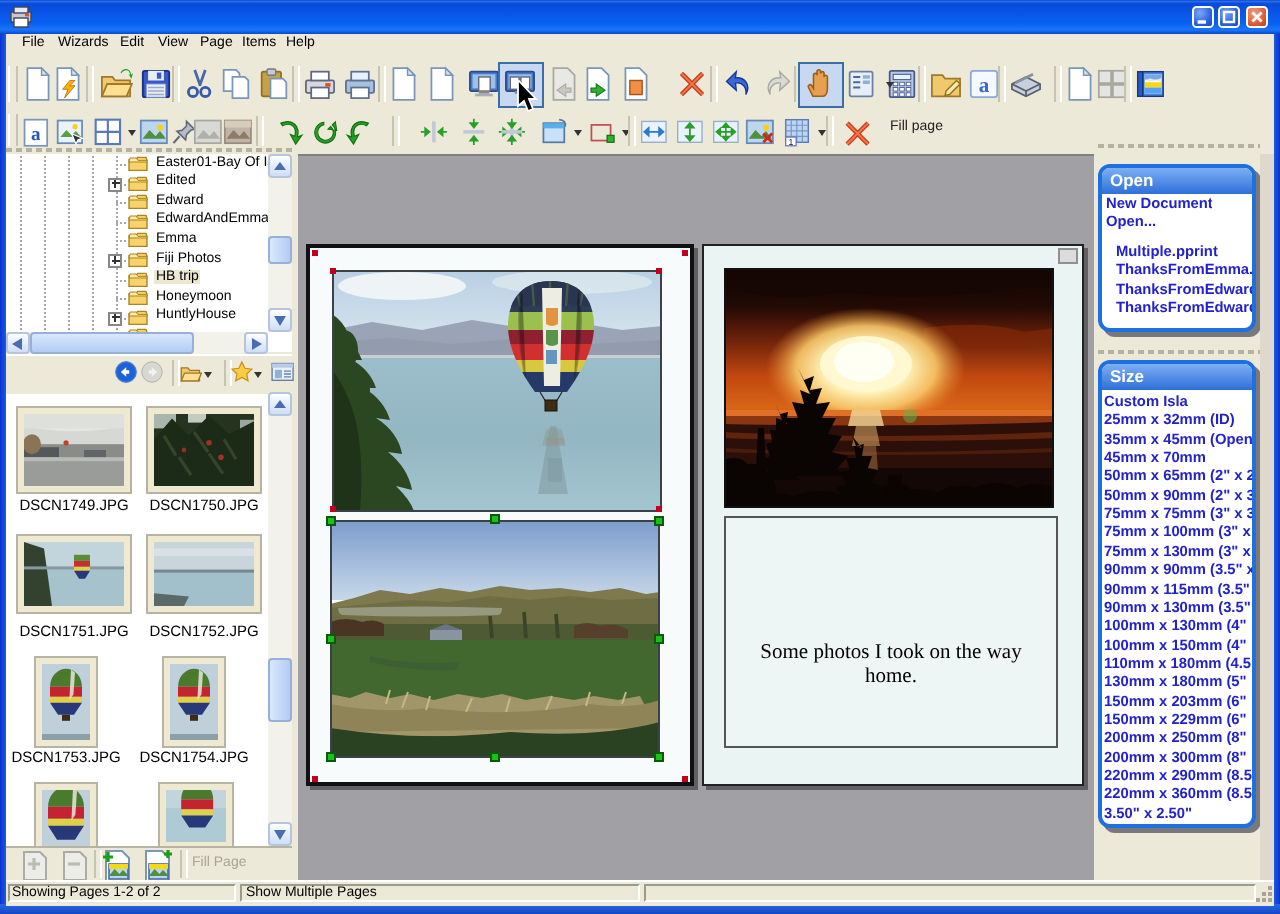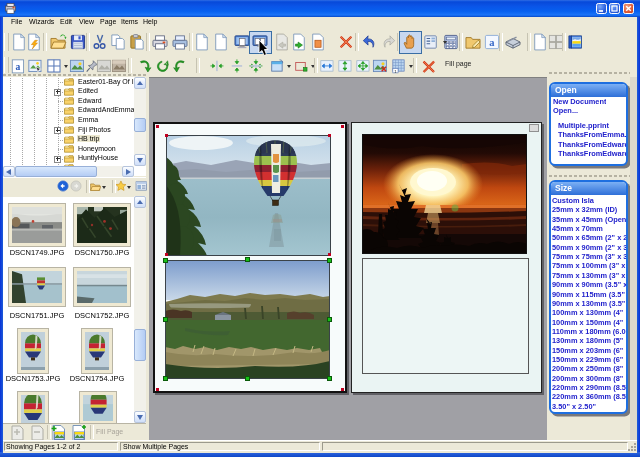--- a/index.html
+++ b/index.html
@@ -1024,20 +1024,21 @@
           <path d="M15 120 l2 -40 3 0 2 40z"></path>
           <path d="M64 84 l2 5 4 -1 -1 6 5 0 -2 6 5 1 -3 6 5 2 -4 6 5 4 -24 0 4 -4 -4 -5 5 -2 -3 -6 5 -1 -2 -6 5 0 -1 -6 4 1z"></path>
           <path d="M84 100 l2 4 3 -1 0 5 4 1 -2 5 3 5 -16 0 2 -5 -2 -5 4 -1 0 -5 3 1z"></path>
           <path d="M0 120 v-24 q7 -3 12 2 q7 -1 9 6 q5 1 5 7 l0 9z"></path>
           <path d="M0 120 h165 v-10 q-9 -4 -18 0 q-11 -5 -22 0 q-9 -3 -18 2 q-13 -3 -24 0 q-11 -3 -22 2 q-13 -5 -26 0 q-11 -3 -21 0z"></path>
         </g>
       </svg>
     </div>
 <div class="abs" style="left:362px;top:134px;width:165px;height:120px;border:1px solid #111;box-sizing:border-box"></div>
 <div class="abs" style="left:362px;top:258px;width:167px;height:116px;background:#EDF6F5;border:1px solid #555;box-sizing:border-box"></div>
+<div class="abs" style="left:366px;top:321px;width:159px;text-align:center;font-family:'Liberation Serif',serif;font-size:10.5px;color:#000;line-height:11.5px">Some photos I took on the way<br>home.</div>
 <div class="abs" style="left:549px;top:72px;width:81px;height:2px;background-image:repeating-linear-gradient(90deg,#B6B2A2 0 3px,transparent 3px 5px)"></div>
 <div class="abs" style="left:549px;top:175px;width:81px;height:2px;background-image:repeating-linear-gradient(90deg,#B6B2A2 0 3px,transparent 3px 5px)"></div>
 <div class="abs" style="left:549px;top:82px;width:79px;height:84px;background:#FFF;border:2px solid #1E6FE0;border-radius:6px;box-sizing:border-box;box-shadow:2.5px 2.5px 0 rgba(45,45,60,0.6)"></div>
     <div class="abs" style="left:551px;top:84px;width:75px;height:13px;background:linear-gradient(180deg,#7CB0F4,#2E6FD8);border-radius:4px 4px 0 0">
       <div style="padding:1px 0 0 4px;font-size:8.5px;font-weight:bold;color:#FFF">Open</div>
     </div>
 <div class="abs" style="left:553px;top:97px;font-size:7.4px;font-weight:bold;color:#2222CC;white-space:nowrap;max-width:73px;overflow:hidden">New Document</div>
 <div class="abs" style="left:553px;top:106px;font-size:7.4px;font-weight:bold;color:#2222CC;white-space:nowrap;max-width:73px;overflow:hidden">Open...</div>
 <div class="abs" style="left:558px;top:121px;font-size:7.4px;font-weight:bold;color:#2222CC;white-space:nowrap;max-width:68px;overflow:hidden">Multiple.pprint</div>
 <div class="abs" style="left:558px;top:130px;font-size:7.4px;font-weight:bold;color:#2222CC;white-space:nowrap;max-width:68px;overflow:hidden">ThanksFromEmma.p</div>
@@ -1054,21 +1055,21 @@
 <div class="abs" style="left:552px;top:233.4px;font-size:7.4px;font-weight:bold;color:#2222CC;white-space:nowrap;width:74px;overflow:hidden">50mm x 65mm (2" x 2</div>
 <div class="abs" style="left:552px;top:242.8px;font-size:7.4px;font-weight:bold;color:#2222CC;white-space:nowrap;width:74px;overflow:hidden">50mm x 90mm (2" x 3</div>
 <div class="abs" style="left:552px;top:252.1px;font-size:7.4px;font-weight:bold;color:#2222CC;white-space:nowrap;width:74px;overflow:hidden">75mm x 75mm (3" x 3</div>
 <div class="abs" style="left:552px;top:261.4px;font-size:7.4px;font-weight:bold;color:#2222CC;white-space:nowrap;width:74px;overflow:hidden">75mm x 100mm (3" x</div>
 <div class="abs" style="left:552px;top:270.8px;font-size:7.4px;font-weight:bold;color:#2222CC;white-space:nowrap;width:74px;overflow:hidden">75mm x 130mm (3" x</div>
 <div class="abs" style="left:552px;top:280.1px;font-size:7.4px;font-weight:bold;color:#2222CC;white-space:nowrap;width:74px;overflow:hidden">90mm x 90mm (3.5" x</div>
 <div class="abs" style="left:552px;top:289.5px;font-size:7.4px;font-weight:bold;color:#2222CC;white-space:nowrap;width:74px;overflow:hidden">90mm x 115mm (3.5"</div>
 <div class="abs" style="left:552px;top:298.9px;font-size:7.4px;font-weight:bold;color:#2222CC;white-space:nowrap;width:74px;overflow:hidden">90mm x 130mm (3.5"</div>
 <div class="abs" style="left:552px;top:308.2px;font-size:7.4px;font-weight:bold;color:#2222CC;white-space:nowrap;width:74px;overflow:hidden">100mm x 130mm (4"</div>
 <div class="abs" style="left:552px;top:317.6px;font-size:7.4px;font-weight:bold;color:#2222CC;white-space:nowrap;width:74px;overflow:hidden">100mm x 150mm (4"</div>
-<div class="abs" style="left:552px;top:326.9px;font-size:7.4px;font-weight:bold;color:#2222CC;white-space:nowrap;width:74px;overflow:hidden">110mm x 180mm (6.0</div>
+<div class="abs" style="left:552px;top:326.9px;font-size:7.4px;font-weight:bold;color:#2222CC;white-space:nowrap;width:74px;overflow:hidden">110mm x 180mm (4.5</div>
 <div class="abs" style="left:552px;top:336.2px;font-size:7.4px;font-weight:bold;color:#2222CC;white-space:nowrap;width:74px;overflow:hidden">130mm x 180mm (5"</div>
 <div class="abs" style="left:552px;top:345.6px;font-size:7.4px;font-weight:bold;color:#2222CC;white-space:nowrap;width:74px;overflow:hidden">150mm x 203mm (6"</div>
 <div class="abs" style="left:552px;top:354.9px;font-size:7.4px;font-weight:bold;color:#2222CC;white-space:nowrap;width:74px;overflow:hidden">150mm x 229mm (6"</div>
 <div class="abs" style="left:552px;top:364.3px;font-size:7.4px;font-weight:bold;color:#2222CC;white-space:nowrap;width:74px;overflow:hidden">200mm x 250mm (8"</div>
 <div class="abs" style="left:552px;top:373.6px;font-size:7.4px;font-weight:bold;color:#2222CC;white-space:nowrap;width:74px;overflow:hidden">200mm x 300mm (8"</div>
 <div class="abs" style="left:552px;top:383.0px;font-size:7.4px;font-weight:bold;color:#2222CC;white-space:nowrap;width:74px;overflow:hidden">220mm x 290mm (8.5</div>
 <div class="abs" style="left:552px;top:392.4px;font-size:7.4px;font-weight:bold;color:#2222CC;white-space:nowrap;width:74px;overflow:hidden">220mm x 360mm (8.5</div>
 <div class="abs" style="left:552px;top:401.7px;font-size:7.4px;font-weight:bold;color:#2222CC;white-space:nowrap;width:74px;overflow:hidden">3.50" x 2.50"</div>
 <div class="abs" style="left:630px;top:77px;width:7px;height:364px;background:#DDD9CC"></div>
 <div class="abs" style="left:3px;top:440px;width:634px;height:12px;background:#ECE9D8;border-top:1px solid #FFF"></div>

